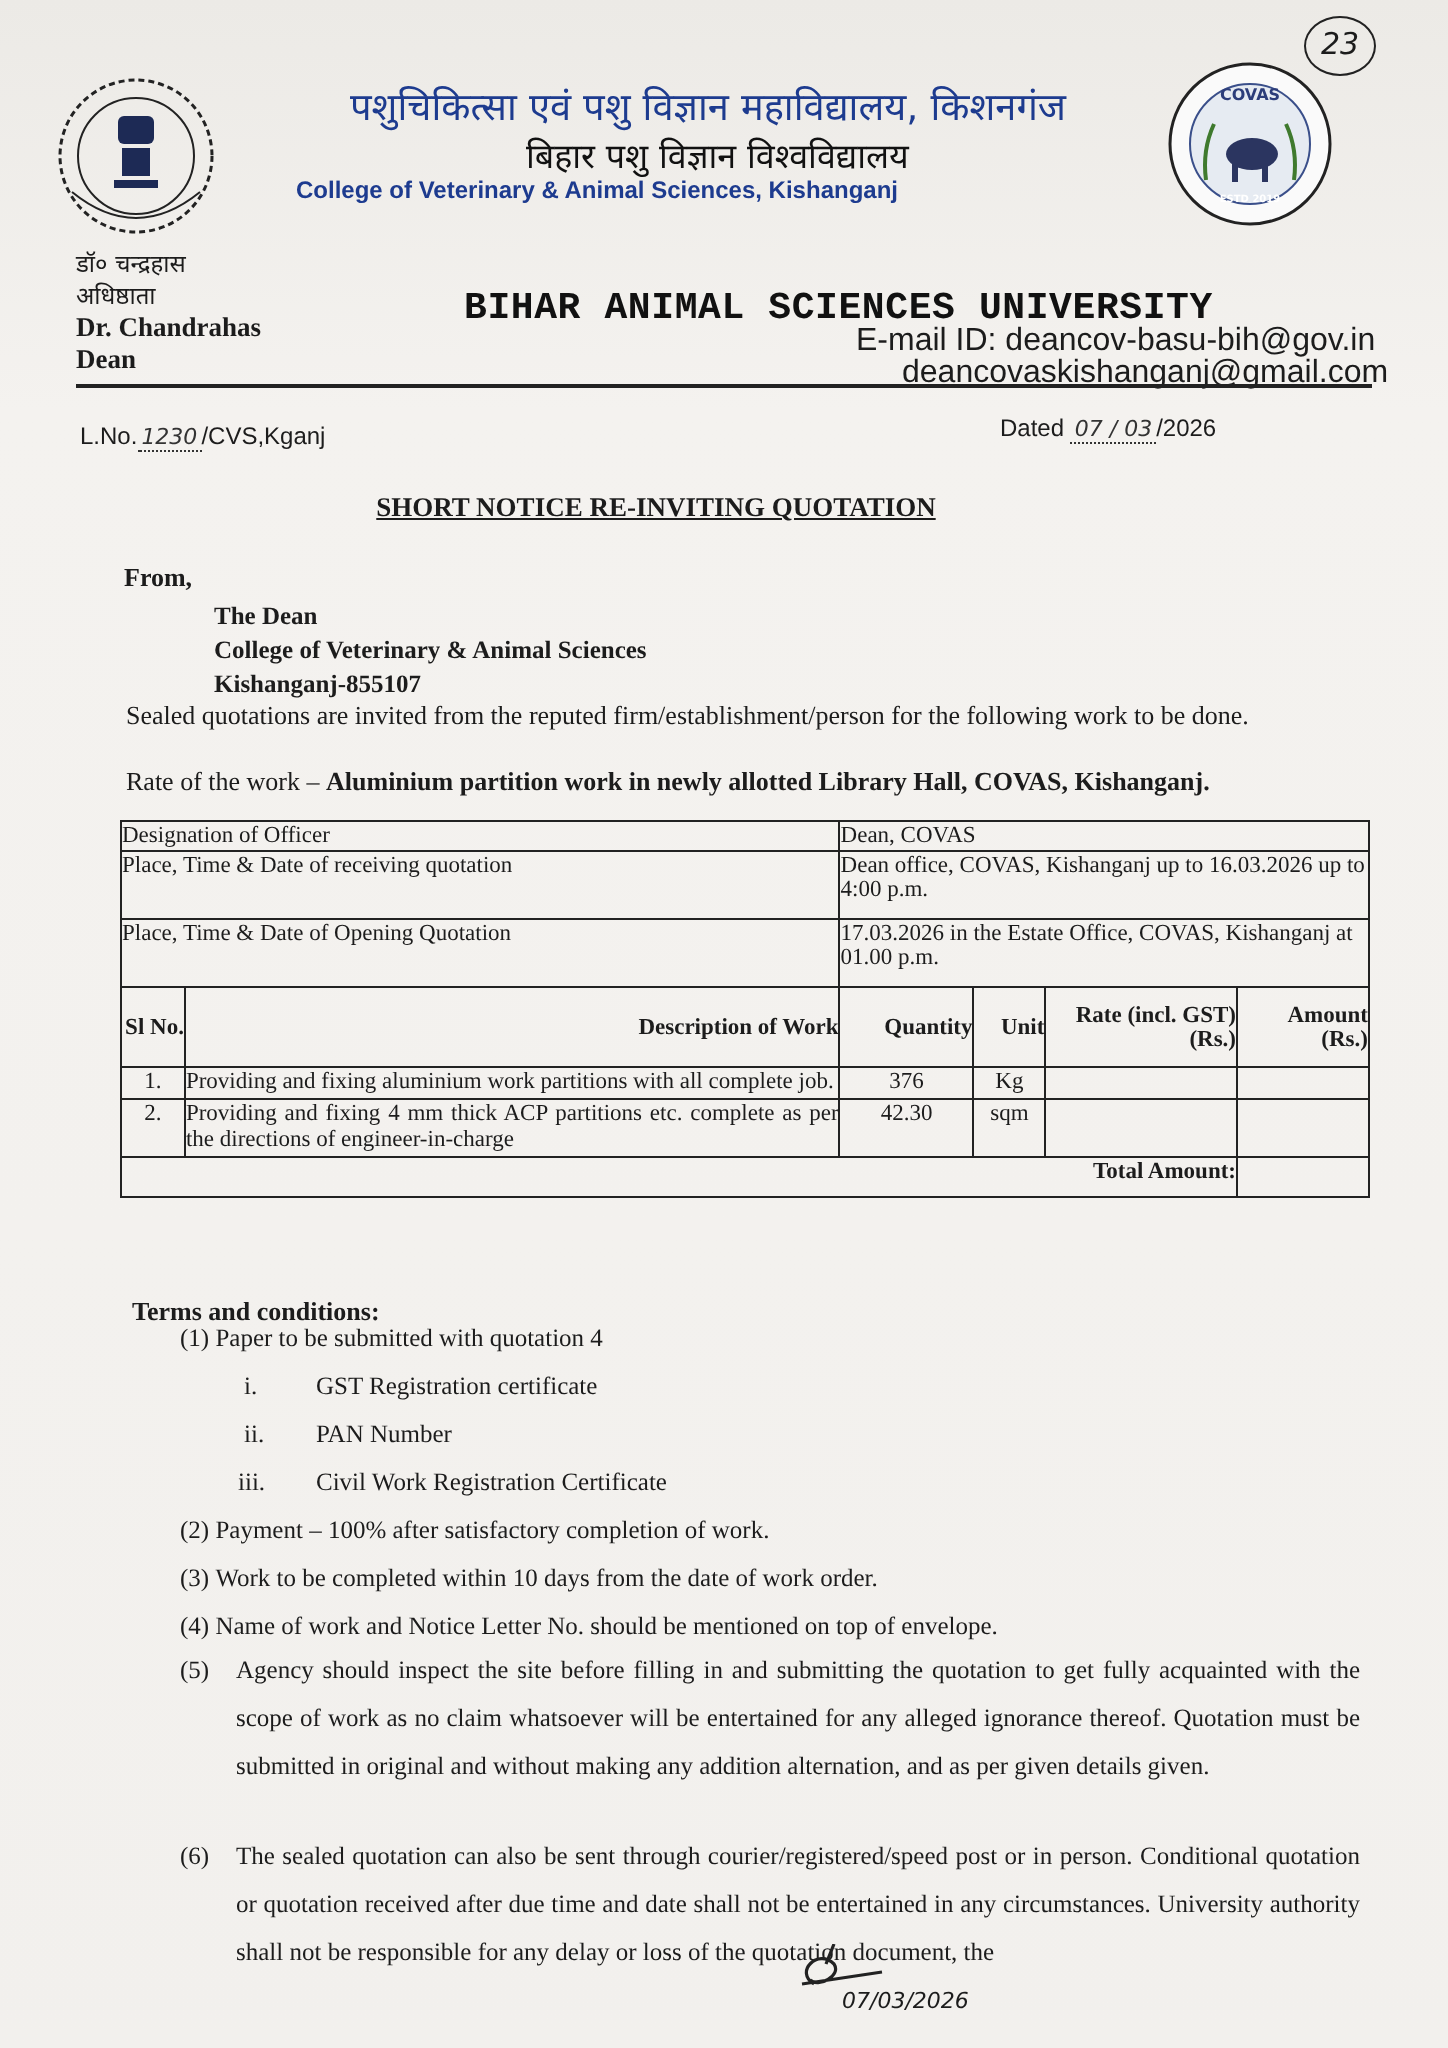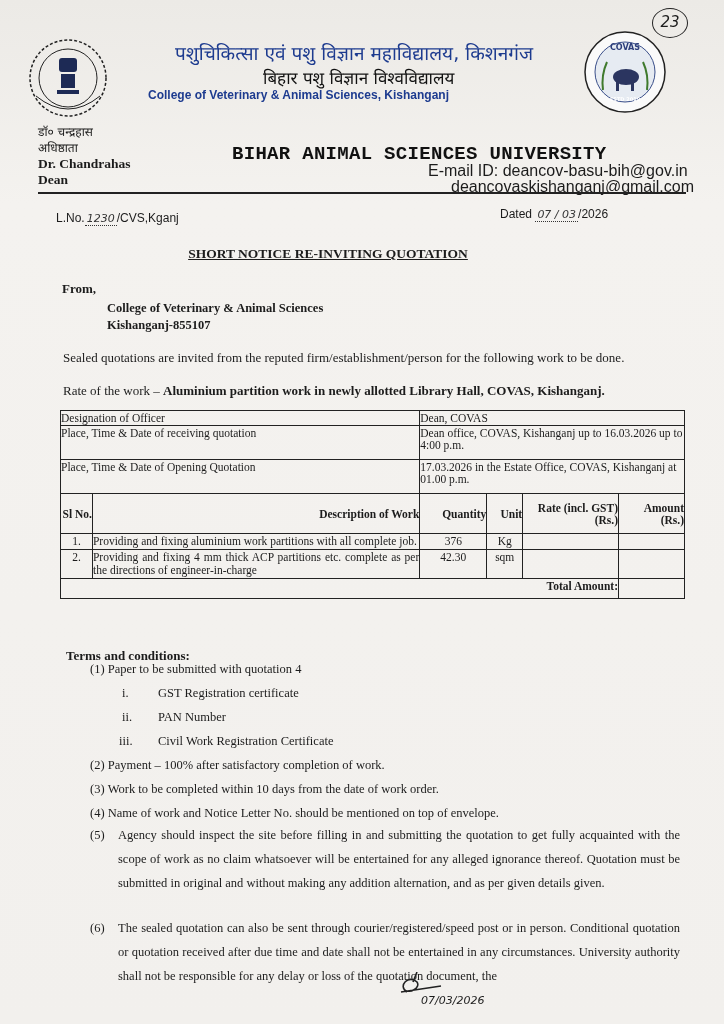--- a/index.html
+++ b/index.html
@@ -23,21 +23,21 @@
   .eng-2 { left:232px; top:110px; font-family:Liberation Mono, monospace; font-weight:bold; font-size:19px; color:#111; white-space:nowrap; letter-spacing:0.3px;margin-top:33px; }
 
   .dean-block { left:38px; top:124px; font-size:13.5px; line-height:16px; }
   .dean-block .hi { font-family:"DejaVu Sans", sans-serif; font-size:12px; }
   .dean-block .b { font-weight:bold; }
 
   .email { left:428px; top:163px; font-family:"Liberation Sans", sans-serif; font-size:16px; line-height:16px; }
   .email .l2 { padding-left:23px; }
   .rule { left:38px; top:192px; width:648px; height:2px; background:#222; }
 
-  .lno { left:40px; top:211px; font-family:"Liberation Sans", sans-serif; font-size:12px;margin-left:16px; }
+  .lno { left:40px; top:211px; font-family:"Liberation Sans", sans-serif; font-size:12px; }
   .hand { font-family:"DejaVu Sans", sans-serif; font-style:italic; color:#333; border-bottom:1px dotted #333; padding:0 2px; font-size:11px; }
   .dated { left:500px; top:207px; font-family:"Liberation Sans", sans-serif; font-size:12px; }
 
   .title { left:0; width:656px; top:246px; text-align:center; font-weight:bold; font-size:13.5px; }
   .title span { text-decoration:underline; }
 
   .from { left:62px; top:281px; font-weight:bold; font-size:13px; }
   .addr { left:107px; top:300px; font-weight:bold; font-size:12.5px; line-height:17px; }
   .intro { left:63px; top:350px; font-size:13px; }
   .work { left:63px; top:383px; font-size:13px; }
@@ -116,20 +116,21 @@
   </div>
   <div class="abs dated">
     <span>Dated</span>
     <span class="hand">07 / 03</span><span>/2026</span>
   </div>
 
   <div class="abs title"><span>SHORT NOTICE RE-INVITING QUOTATION</span></div>
 
   <div class="abs from">From,</div>
   <div class="abs addr">
+    <div>The Dean</div>
     <div>College of Veterinary &amp; Animal Sciences</div>
     <div>Kishanganj-855107</div>
   </div>
 
   <div class="abs intro">Sealed quotations are invited from the reputed firm/establishment/person for the following work to be done.</div>
   <div class="abs work">
     <span>Rate of the work – </span><b>Aluminium partition work in newly allotted Library Hall, COVAS, Kishanganj.</b>
   </div>
 
   <table class="info">

